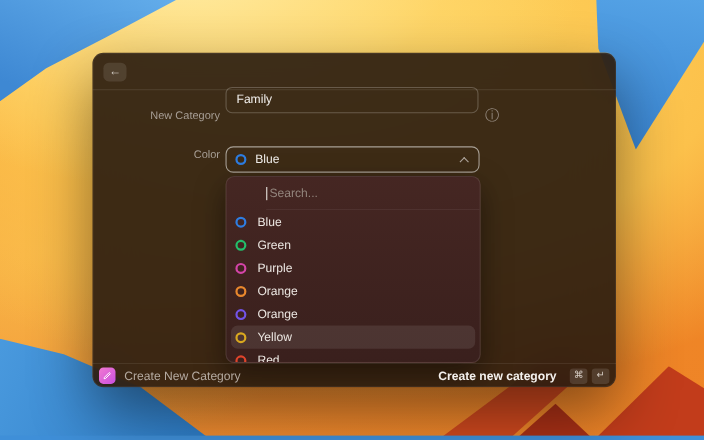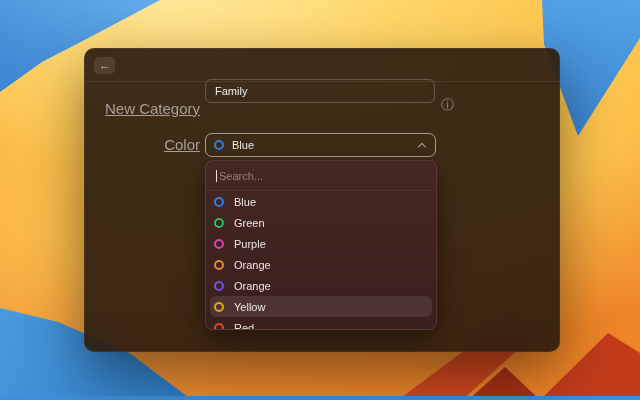--- a/index.html
+++ b/index.html
@@ -65,21 +65,21 @@
   .win-header { position:absolute; left:0; top:0; width:100%; height:34px;
     border-bottom:1px solid rgba(255,255,255,0.08); }
   .back-btn {
     position:absolute; left:10px; top:9px; width:21px; height:17px;
     border-radius:5px; background:rgba(255,255,255,0.10);
     display:flex; align-items:center; justify-content:center;
     color:#d8d2cb; font-size:11px; line-height:1; cursor:pointer;
   }
   
   .field-label { position:absolute; left:0; width:116px; text-align:right;
-    color:#a89f96; font-size:15px;text-decoration:underline; }
+    color:#a89f96; font-size:10px; }
   .label-name { top:52px; }
   .label-color { top:88px; }
   .text-input {
     position:absolute; left:121px; top:31px; width:230px; height:24px;
     border:1px solid rgba(255,255,255,0.22); border-radius:6px;
     background:transparent; color:#f2efec; font-size:11px; padding:0 9px;
     font-family:inherit; outline:none;
   }
   .info-icon { position:absolute; left:357px; top:50px; color:#95897f;
     font-size:13px; line-height:14px; cursor:pointer; }
@@ -100,22 +100,22 @@
   }
   
   .panel {
     position:absolute; left:121px; top:112px; width:232px; height:170px;
     border-radius:8px; overflow:hidden;
     background:linear-gradient(180deg, rgba(70,39,36,0.96), rgba(58,32,30,0.96));
     border:1px solid rgba(255,255,255,0.10);
     box-shadow:0 10px 28px rgba(0,0,0,0.45);
   }
   .panel-search {
-    height:30px; display:flex; align-items:center; padding:0 10px;
-    border-bottom:1px solid rgba(255,255,255,0.06); cursor:text;
+    height:30px; display:flex; align-items:center; padding:0 0;
+    border-bottom:1px solid rgba(255,255,255,0.06); cursor:text;margin-left:36px;
   }
   .caret { width:1px; height:12px; background:#e8e3de; margin-right:2px; }
   .placeholder { color:#93857d; font-size:11px; }
   .option-list { padding-top:0; }
   .option {
     height:21px; margin:0 4px; padding:0 4px; border-radius:6px;
     display:flex; align-items:center; cursor:pointer;
   }
   .option.highlighted { background:rgba(255,255,255,0.09); }
   .option .option-label { margin-left:10px; color:#ece7e2; font-size:11px; }
@@ -203,15 +203,29 @@
             <span class="ring" style="border-color: rgb(217, 168, 31);"></span>
             <span class="option-label">Yellow</span>
           </div>
           <div class="option">
             <span class="ring" style="border-color: rgb(224, 68, 43);"></span>
             <span class="option-label">Red</span>
           </div>
         </div>
     </div>
 
+    <div class="win-footer">
+      <div class="app-icon">
+        <svg width="9" height="9" viewBox="0 0 16 16">
+          <path d="M3 13 L5.2 12.6 L13 4.8 L11.2 3 L3.4 10.8 Z" fill="none" stroke="#ffffff" stroke-width="1.6" stroke-linejoin="round"></path>
+        </svg>
+      </div>
+      <span class="app-name">Create New Category</span>
+      <div class="footer-spacer"></div>
+      <div class="submit-btn">
+        <span class="action-label">Create new category</span>
+        <span class="key">⌘</span>
+        <span class="key">↵</span>
+      </div>
+    </div>
 
   </div>
 </div>
 
 </body></html>

